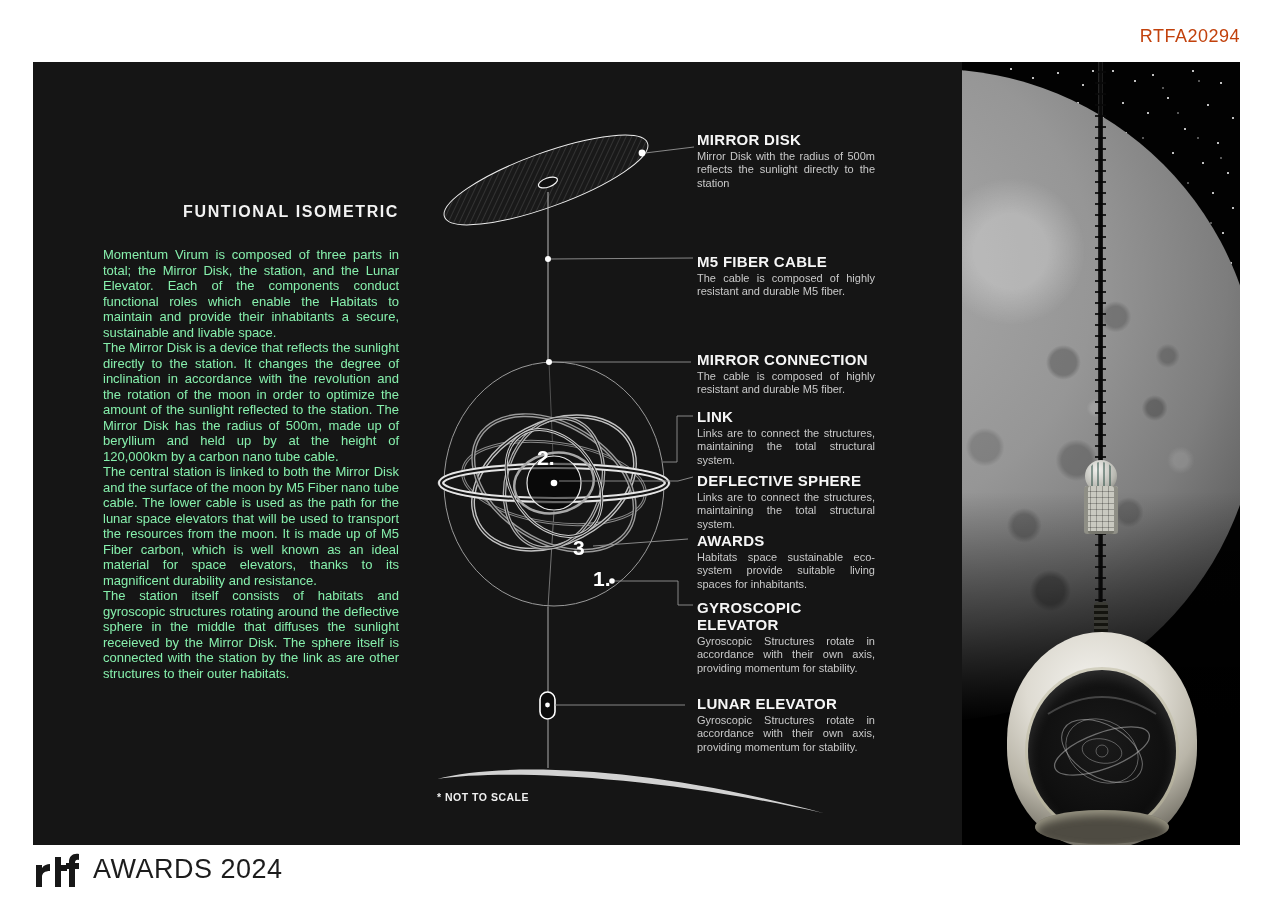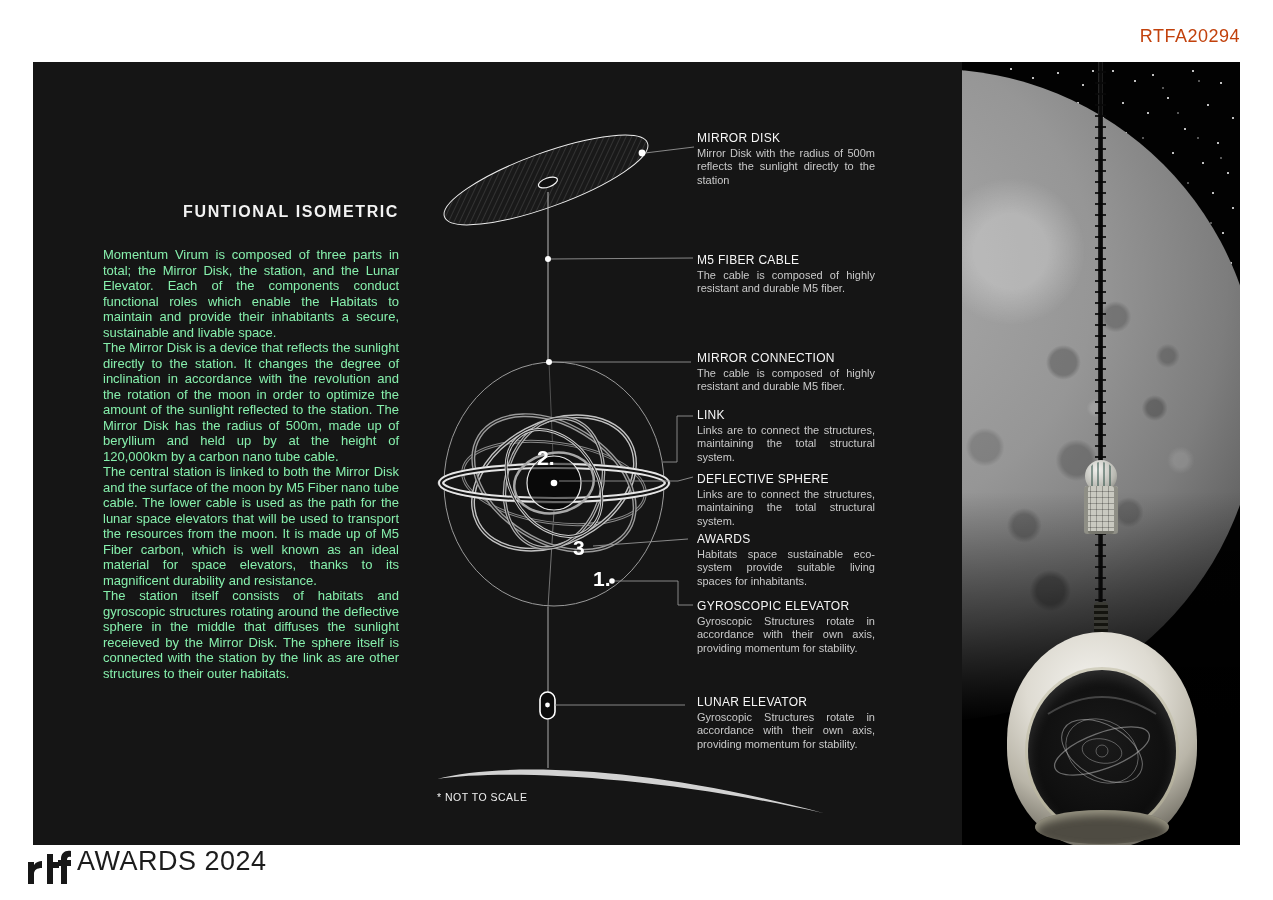--- a/index.html
+++ b/index.html
@@ -7,25 +7,25 @@
         font-family:"Liberation Sans",sans-serif;}
   .award-code{position:absolute;top:26px;right:33px;font-size:18px;color:#c2410c;letter-spacing:.5px;}
 
   
   .board{position:absolute;left:33px;top:62px;width:1207px;height:783px;background:#151515;}
   .board-title{position:absolute;left:70px;top:141px;width:296px;text-align:right;color:#f2f2f2;
                font-size:16px;font-weight:700;letter-spacing:1.6px;}
   .board-body{position:absolute;left:70px;top:185px;width:296px;color:#86efac;font-size:13px;
               line-height:15.5px;text-align:justify;}
   .board-body p{margin:0;}
-  .scale-note{position:absolute;left:404px;top:729px;font-size:10.5px;font-weight:400;color:#efefef;letter-spacing:.5px;text-align:center;}
+  .scale-note{position:absolute;left:404px;top:729px;font-size:10.5px;font-weight:700;color:#efefef;letter-spacing:.5px;text-align:center;}
 
   
   .callout{position:absolute;left:664px;width:178px;}
-  .callout h4{margin:0 0 2px;font-size:12px;font-weight:400;color:#f6f6f6;letter-spacing:.3px;}
+  .callout h4{margin:0 0 2px;font-size:15px;font-weight:700;color:#f6f6f6;letter-spacing:.3px;}
   .callout p{margin:0;font-size:11px;line-height:13.4px;color:#c9c9c9;text-align:justify;}
   .c1{top:69px}.c2{top:191px}.c3{top:289px}.c4{top:346px}.c5{top:410px}.c6{top:470px}.c7{top:537px}.c8{top:633px}
 
   
   .diagram{position:absolute;left:0;top:0;width:1207px;height:783px;pointer-events:none;}
   .diagram text{font-family:"Liberation Sans",sans-serif;font-weight:700;fill:#ffffff;}
 
   
   .photo{position:absolute;left:929px;top:0;width:278px;height:783px;background:#020202;overflow:hidden;}
   .stars,.stars-dim{position:absolute;left:0;top:0;width:2px;height:2px;border-radius:50%;background:transparent;}
@@ -79,21 +79,21 @@
     box-shadow:inset 4px 0 0 #8f8f86,inset -4px 0 0 #8f8f86,inset 0 -3px 0 #77776e;}
   .helmet{position:absolute;left:45px;top:570px;width:190px;height:216px;border-radius:50% 50% 46% 46%;
     background:radial-gradient(circle at 45% 28%,#f4f3ef 0%,#dedbd2 35%,#b9b5a8 60%,#6b685e 85%,#3a382f 100%);}
   .visor{position:absolute;left:21px;top:38px;width:148px;height:162px;border-radius:50%;
     background:radial-gradient(circle at 50% 45%,#1a1a1a 0%,#101010 55%,#060606 100%);
     box-shadow:0 0 0 3px rgba(190,185,160,.55),inset 0 6px 14px rgba(255,255,255,.15);overflow:hidden;}
   .neckring{position:absolute;left:28px;top:178px;width:134px;height:34px;border-radius:50%;
     background:#4e4b42;box-shadow:inset 0 5px 8px rgba(230,225,200,.5);}
 
   
-  .footer{position:absolute;left:25px;top:846px;height:46px;display:flex;gap:6px;}
+  .footer{position:absolute;left:33px;top:846px;height:46px;display:flex;align-items:center;gap:14px;}
   .footer-text{font-size:27px;color:#1c1c1c;letter-spacing:.5px;}
 </style>
 </head>
 <body>
 
 <div class="page">
 
   <div class="award-code">RTFA20294</div>
 
   <div class="board">

